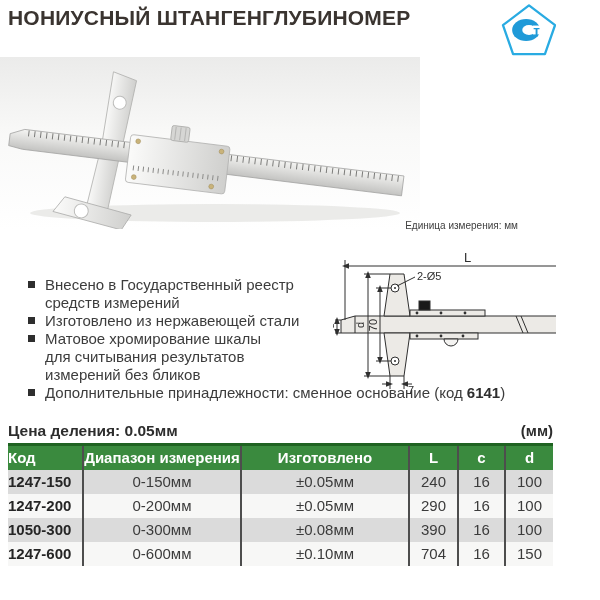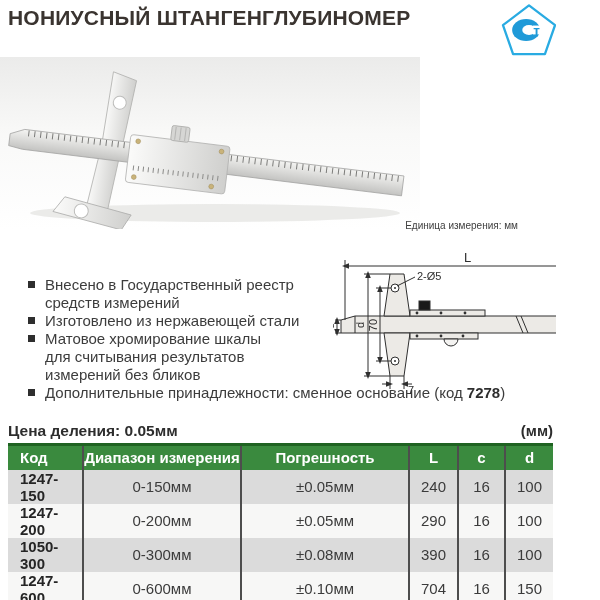--- a/index.html
+++ b/index.html
@@ -28,21 +28,21 @@
   .division-row { position:absolute; left:8px; top:422px; width:545px; }
   .division-label { float:left; font-size:15.5px; font-weight:bold; color:#2d2d2d; }
   .mm-label { float:right; font-size:15px; font-weight:bold; color:#2d2d2d; }
 
   table.spec { position:absolute; left:8px; top:443px; width:545px;
                border-collapse:collapse; table-layout:fixed;
                border-top:3px solid #1f6322; }
   table.spec th { background:#3a8a3e; color:#ffffff; font-size:15px; font-weight:bold;
                   height:25px; text-align:center; }
   table.spec td { font-size:15px; color:#3b3b3b; height:24px; text-align:center; }
-  table.spec th:first-child, table.spec td:first-child { text-align:left; padding-left:12px; }
+  table.spec th:first-child, table.spec td:first-child { text-align:left; }
   table.spec th:not(:last-child), table.spec td:not(:last-child) { border-right:2px solid #4d4d4d; }
   table.spec tbody tr:nth-child(odd)  { background:#dbdbdb; }
   table.spec tbody tr:nth-child(even) { background:#f7f7f6; }
   table.spec td.code { font-weight:bold; color:#252525;margin-top:23px; }
 </style>
 </head>
 <body>
 
 <div class="page">
 
@@ -105,21 +105,21 @@
       <li>
         <span class="bullet"></span>
         <span>Изготовлено из нержавеющей стали</span>
       </li>
       <li>
         <span class="bullet"></span>
         <span>Матовое хромирование шкалы<br>для считывания результатов<br>измерений без бликов</span>
       </li>
       <li>
         <span class="bullet"></span>
-        <span>Дополнительные принадлежности: сменное основание (код <b>7278</b>)</span>
+        <span>Дополнительные принадлежности: сменное основание (код <b>6141</b>)</span>
       </li>
     </ul>
 
   <svg class="drawing" viewBox="0 0 267 152">
     <defs>
       <marker id="arr" markerWidth="8" markerHeight="8" refX="4" refY="4" orient="auto-start-reverse">
         <path d="M0,1.2 L7,4 L0,6.8 Z" fill="#2f2f2f"></path>
       </marker>
     </defs>
     <g stroke="#2f2f2f" stroke-width="1" fill="none">
@@ -195,21 +195,21 @@
         <col style="width:158px">
         <col style="width:168px">
       <col style="width:49px">
         <col style="width:47px">
         <col style="width:48px">
     </colgroup>
     <thead>
         <tr>
           <th>Код</th>
           <th>Диапазон измерения</th>
-          <th>Погрешность</th>
+          <th>Изготовлено</th>
           <th>L</th>
           <th>c</th>
           <th>d</th>
         </tr>
       </thead>
     <tbody>
         <tr>
           <td class="code">1247-150</td>
           <td>0-150мм</td>
           <td>±0.05мм</td>

